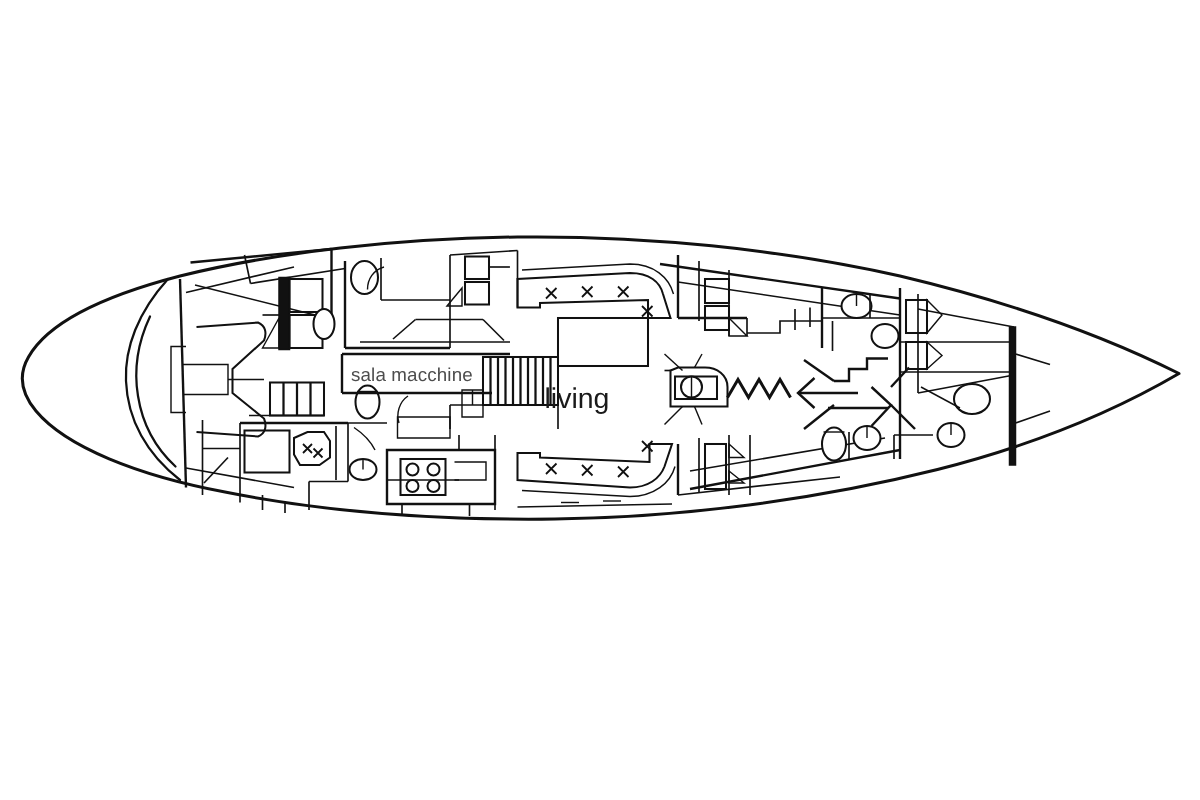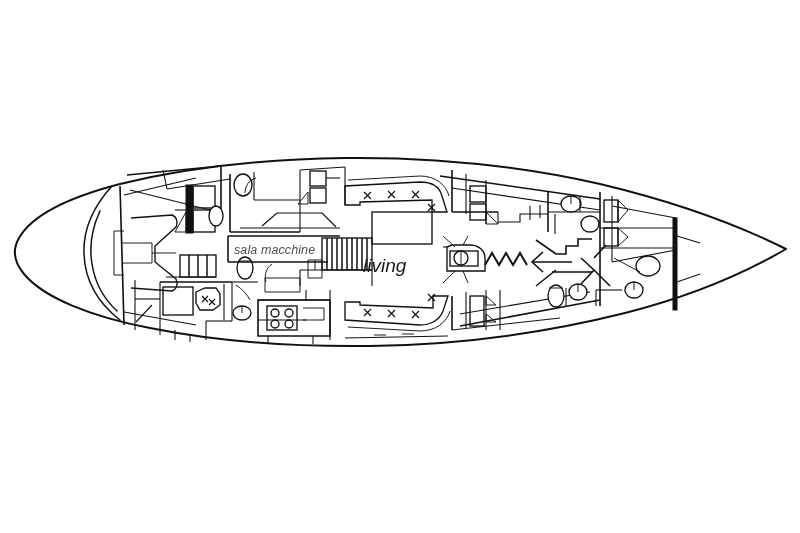--- a/index.html
+++ b/index.html
@@ -12,21 +12,20 @@
     width: 800px;
     height: 533px;
     font-family: "Liberation Sans", sans-serif;
     overflow: hidden;
   }
   #plan-root {
     position: relative;
     width: 800px;
     height: 533px;
     background: #ffffff;
-    font-style: italic;
   }
   svg#plan-svg {
     display: block;
     width: 800px;
     height: 533px;
   }
   
   .hull-outer   { fill: none; stroke: #111111; stroke-width: 2.0; stroke-linejoin: round; stroke-linecap: round; }
   .hull-inner   { fill: none; stroke: #111111; stroke-width: 1.5; stroke-linejoin: round; stroke-linecap: round; }
   .wall         { fill: none; stroke: #111111; stroke-width: 1.6; stroke-linejoin: miter; stroke-linecap: butt; }

